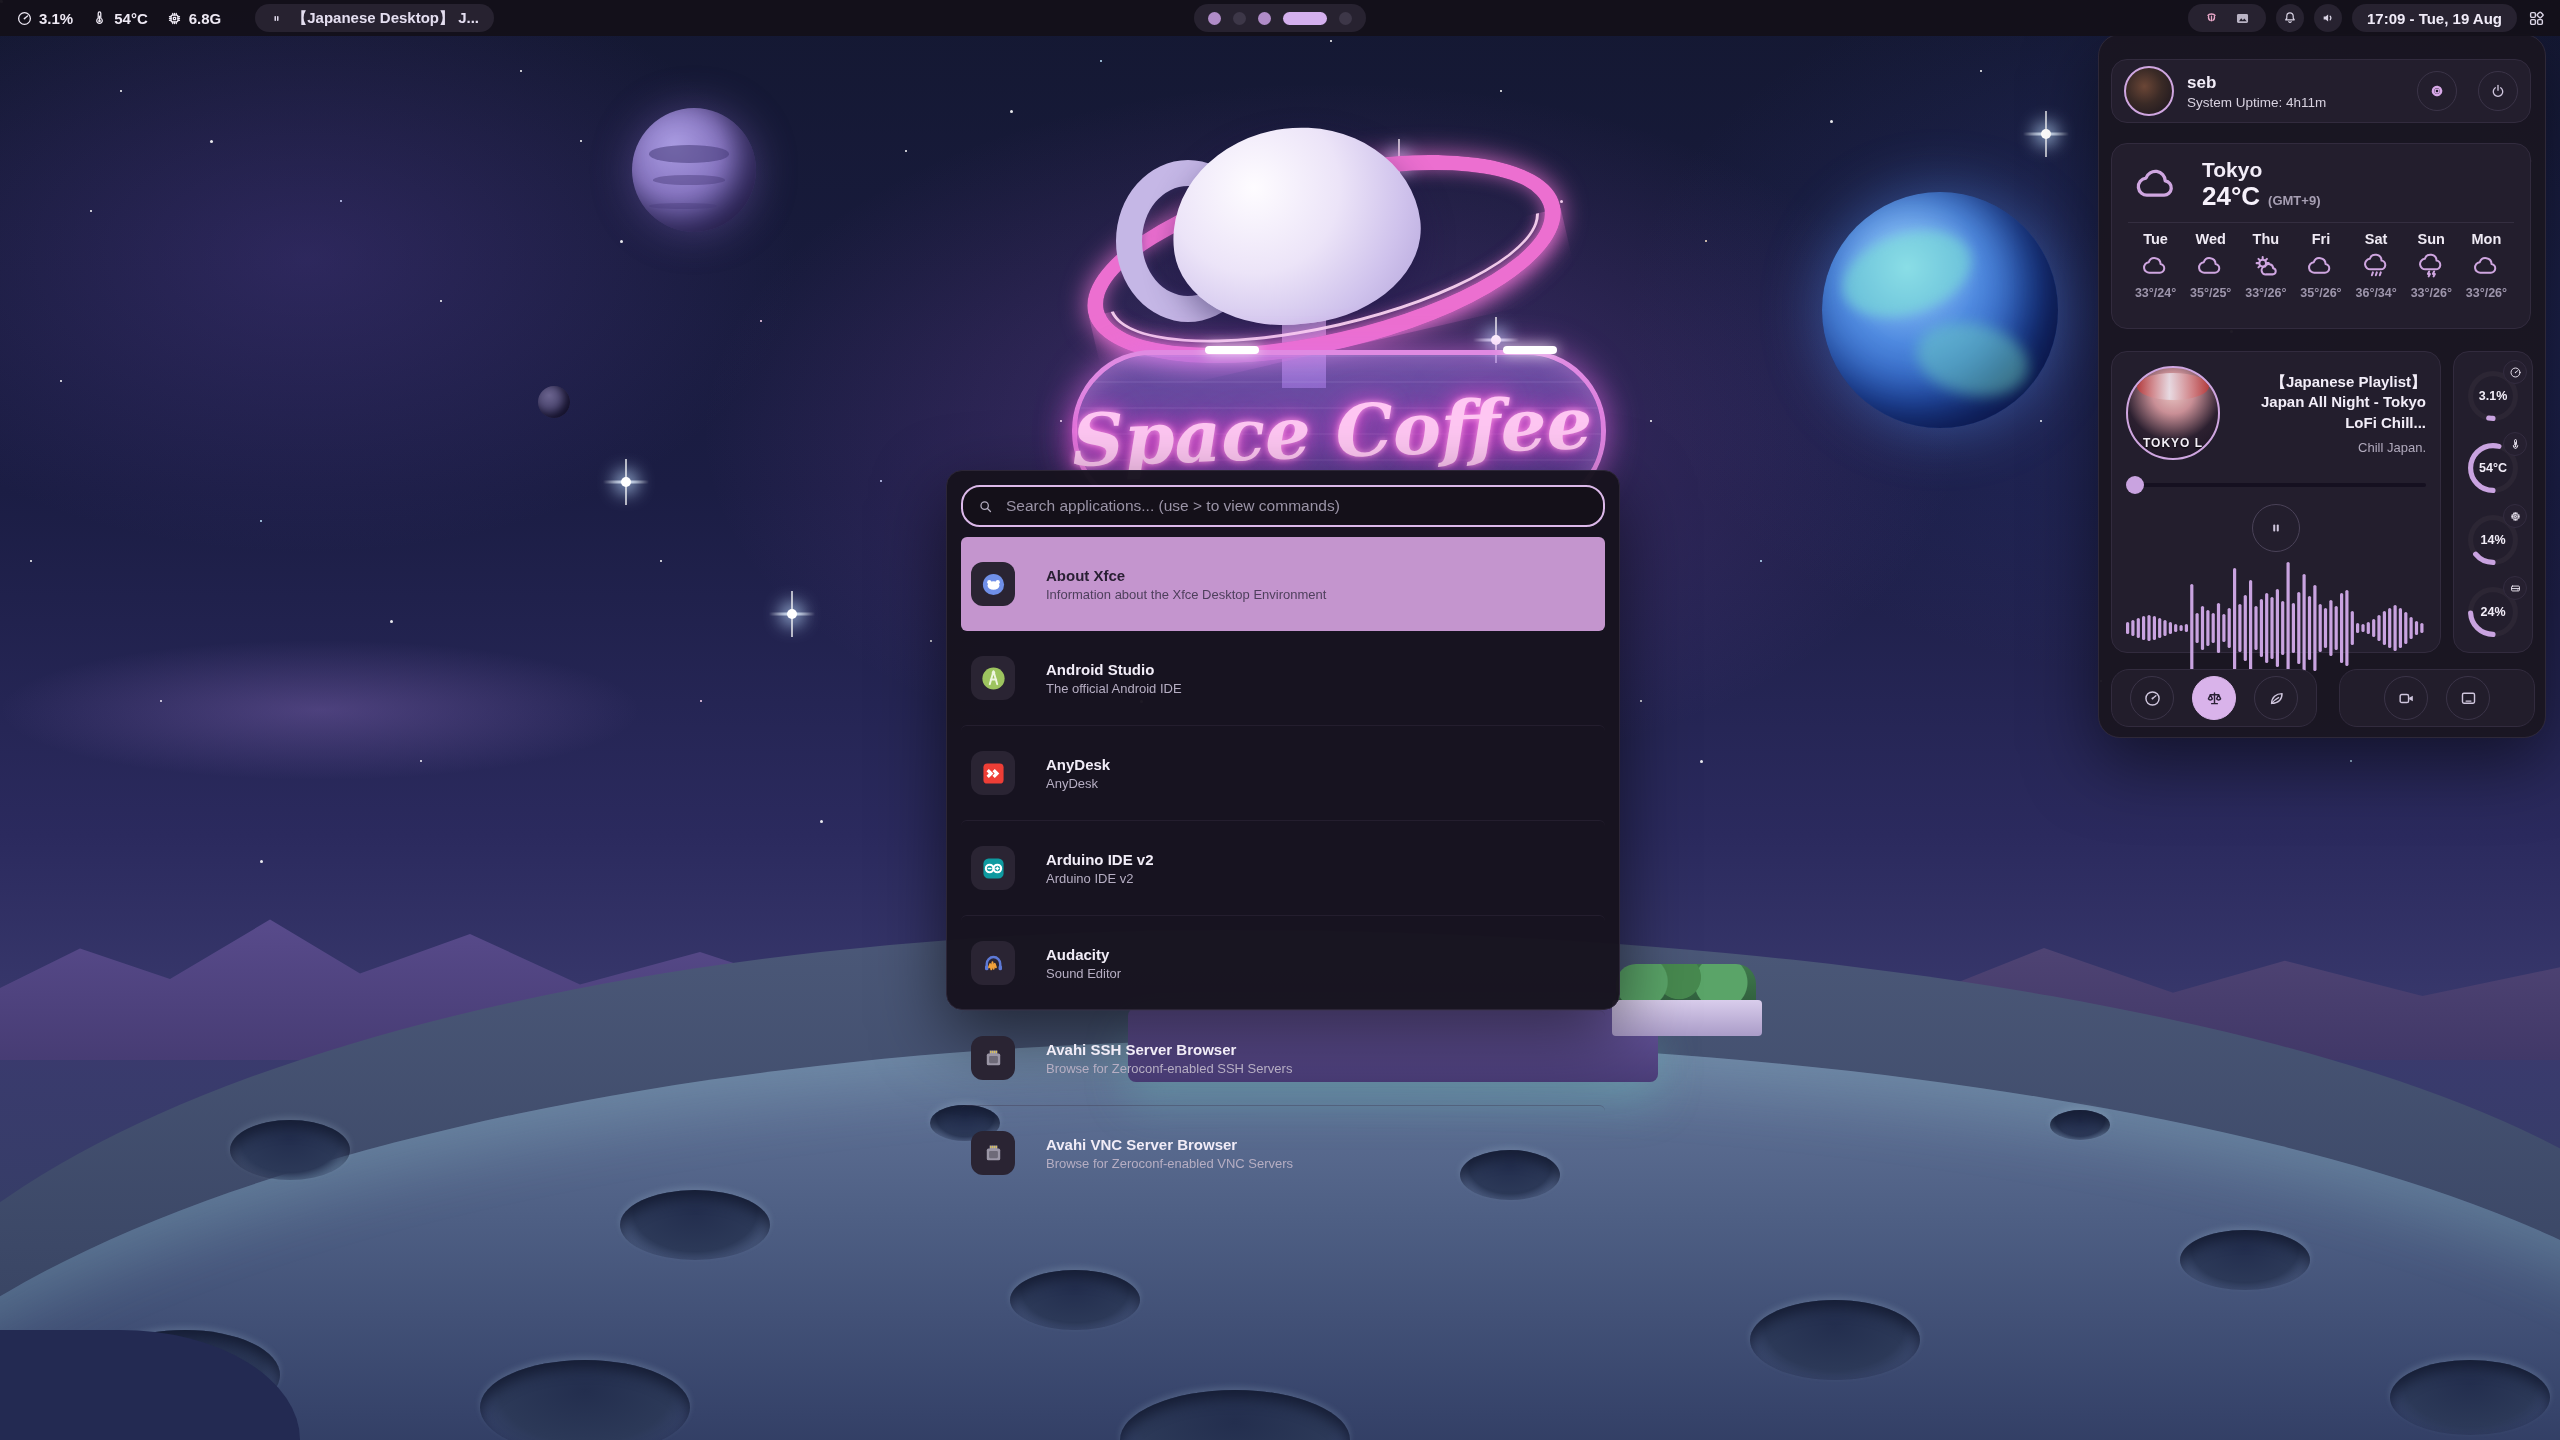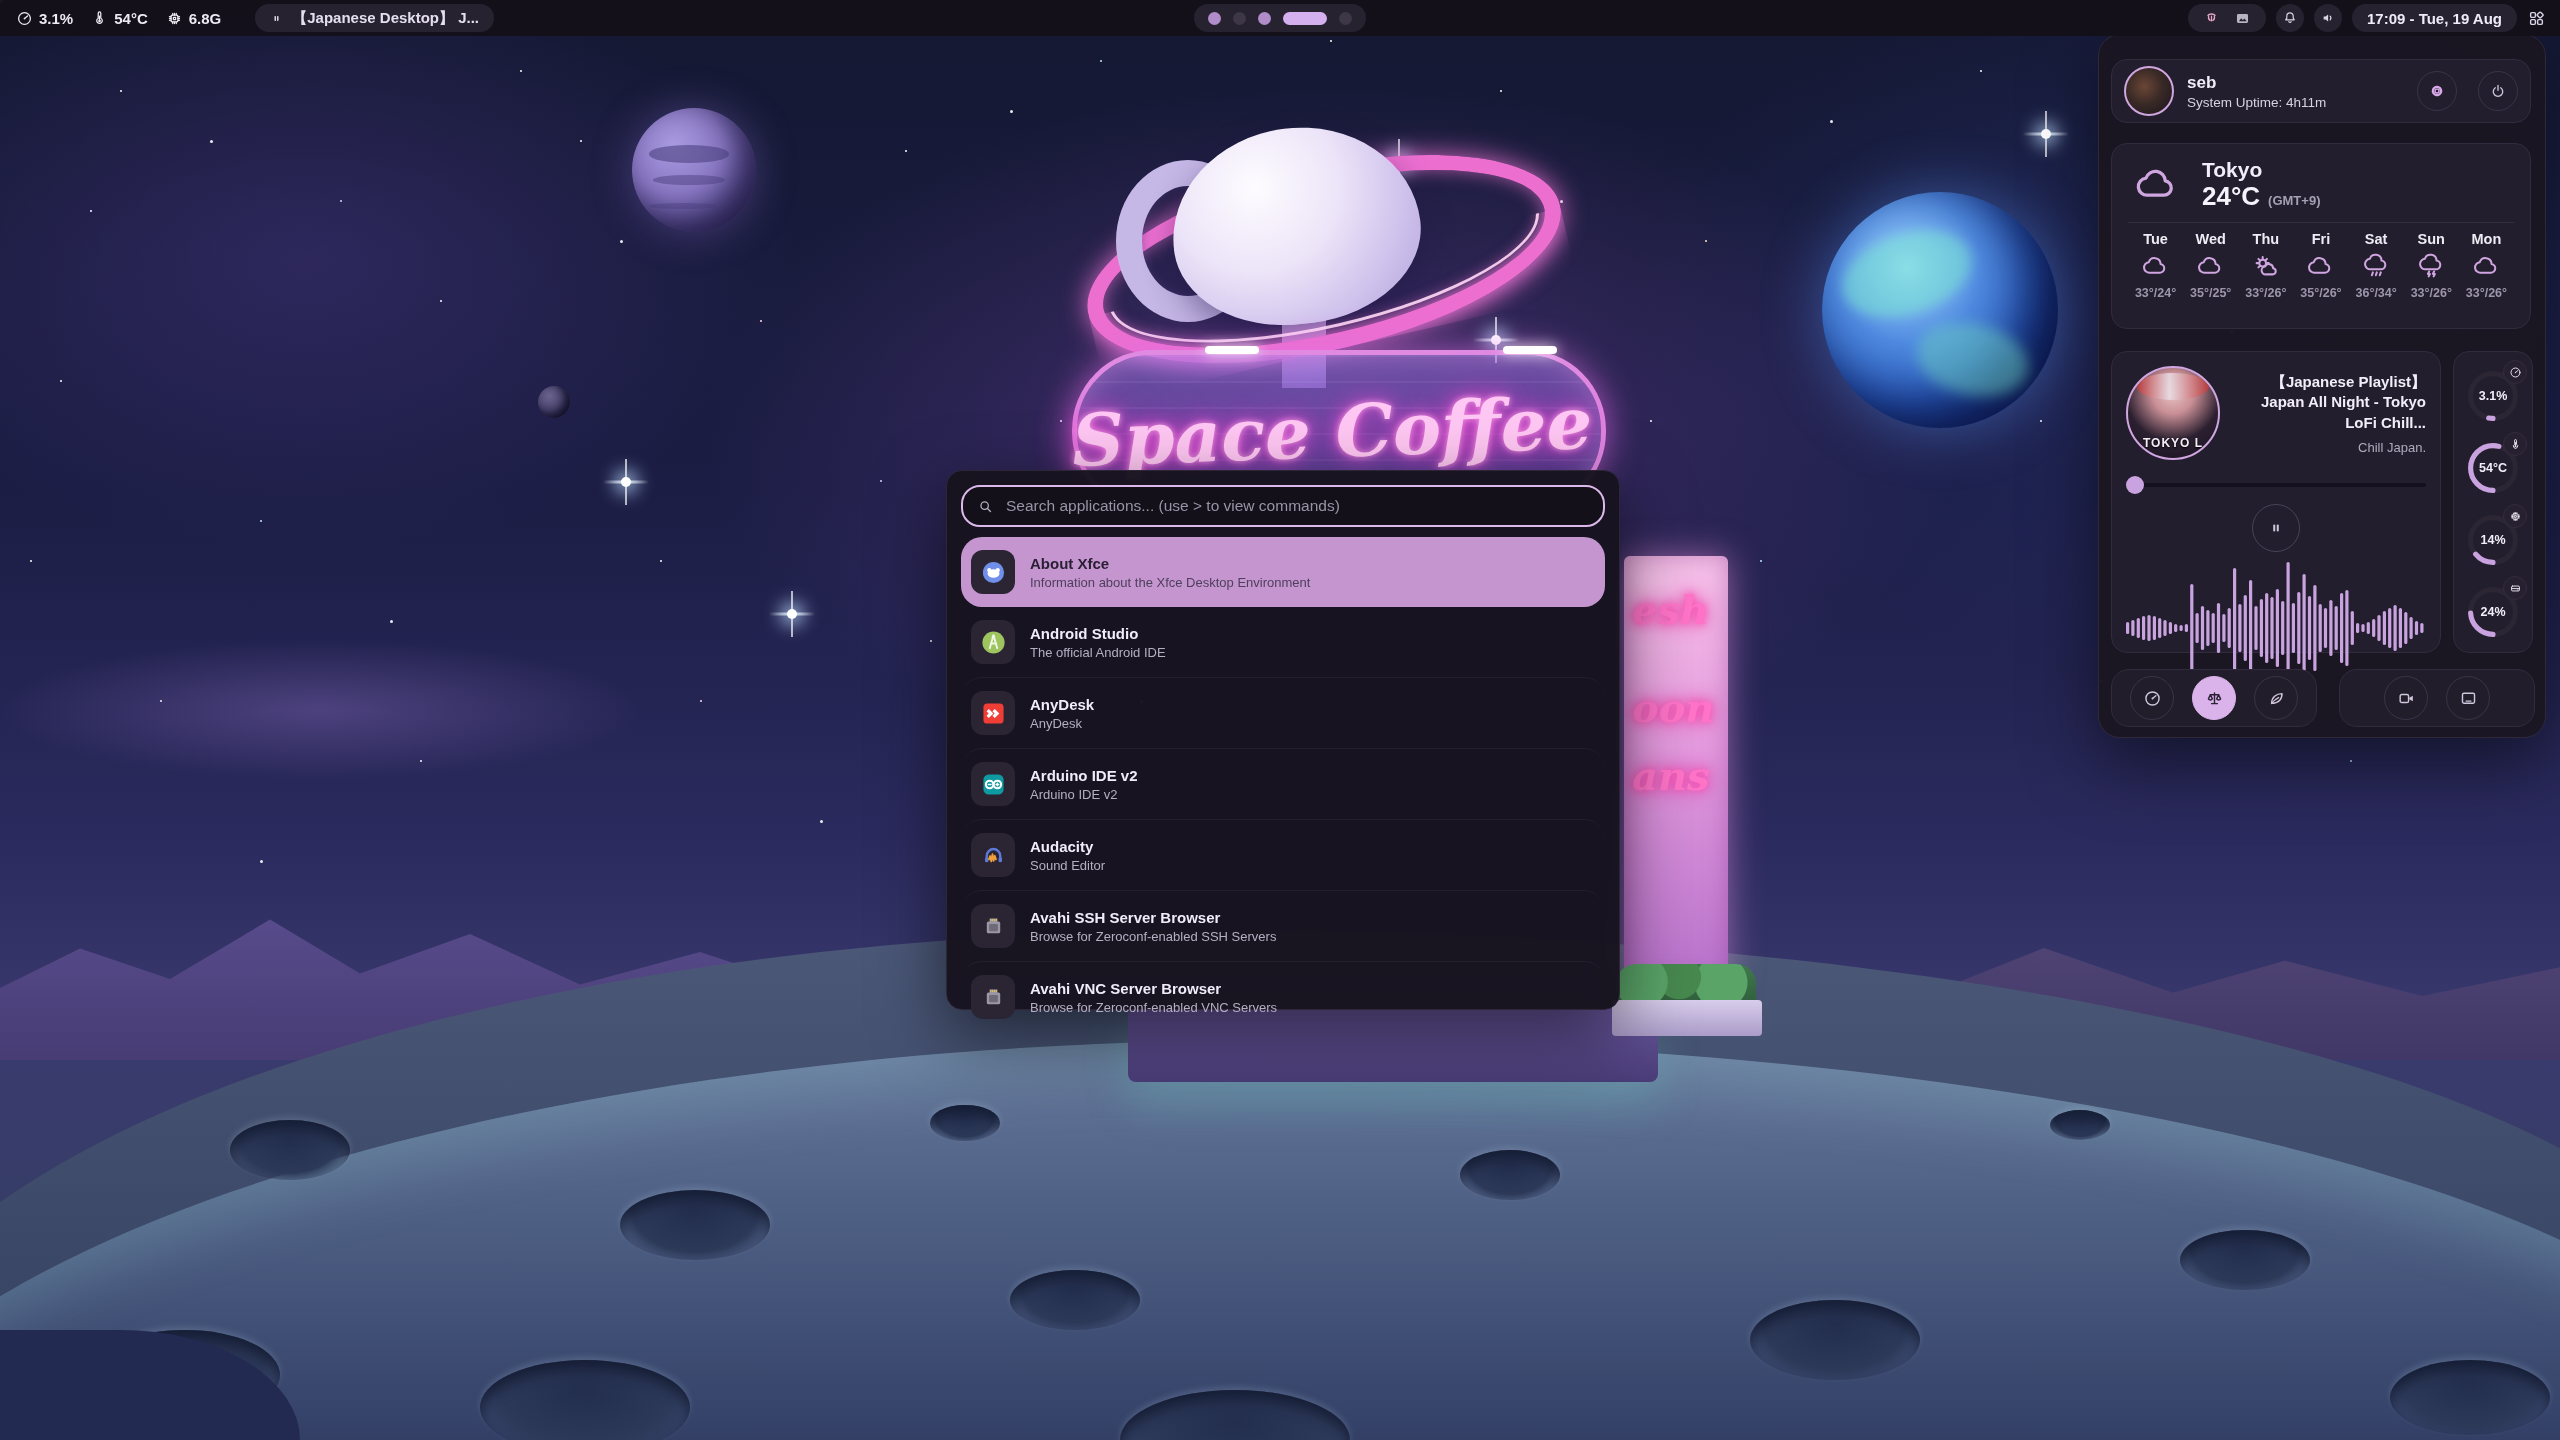--- a/index.html
+++ b/index.html
@@ -122,21 +122,21 @@
   
   .launcher{position:absolute;left:946px;top:470px;width:672px;height:538px;border-radius:16px;
     background:rgba(23,19,30,.97);border:1px solid #2c2637;box-shadow:0 24px 70px rgba(0,0,0,.55);z-index:20;}
   .search-wrap{position:absolute;left:14px;top:14px;right:14px;height:38px;border-radius:19px;
     border:2px solid #dcb9ea;background:#141019;display:flex;align-items:center;padding:0 14px;gap:10px;}
   .search-wrap svg{width:17px;height:17px;color:#b4aec0;flex:none;}
   .search-input{flex:1;background:transparent;border:none;outline:none;color:#d8d2e2;font-size:15.5px;
     font-family:"Liberation Sans",sans-serif;}
   .search-input::placeholder{color:#9a93a6;}
   .app-list{position:absolute;left:14px;right:14px;top:66px;bottom:10px;display:flex;flex-direction:column;}
-  .app-item{display:flex;align-items:center;gap:15px;height:62px;flex:none;padding:4px 10px;border-radius:21px;cursor:pointer;}
+  .app-item{display:flex;align-items:center;gap:31px;height:62px;flex:none;padding:16px 10px;border-radius:6px;cursor:pointer;}
   .app-item + .app-item{border-top:1px solid rgba(60,52,74,.35);}
   .app-item.selected{background:#c495ce;border-top:none;}
   .app-item.selected + .app-item{border-top:none;}
   .app-ic{width:44px;height:44px;border-radius:12px;background:#2a2433;display:flex;align-items:center;justify-content:center;flex:none;}
   .app-ic svg{width:31px;height:31px;}
   .app-txt{display:flex;flex-direction:column;gap:3px;min-width:0;}
   .app-title{font-size:15px;font-weight:700;color:#f1ecf7;}
   .app-desc{font-size:13px;color:#b6aec3;}
   .app-item.selected .app-title{color:#291f33;}
   .app-item.selected .app-desc{color:#4e3f5c;}
@@ -249,25 +249,20 @@
     <div class="crater" style="left:1460px;top:1150px;width:100px;height:50px"></div>
     <div class="crater" style="left:1750px;top:1300px;width:170px;height:80px"></div>
     <div class="crater" style="left:2180px;top:1230px;width:130px;height:60px"></div>
     <div class="crater" style="left:2390px;top:1360px;width:160px;height:75px"></div>
     <div class="crater" style="left:1120px;top:1390px;width:230px;height:100px"></div>
     <div class="crater" style="left:930px;top:1105px;width:70px;height:36px"></div>
     <div class="crater" style="left:2050px;top:1110px;width:60px;height:30px"></div>
     <div class="corner-dark"></div>
 
     <div class="platform"></div>
-    <div class="shop-window">
-      <span class="win-word" style="top:30px">esh</span>
-      <span class="win-word" style="top:128px">oon</span>
-      <span class="win-word" style="top:196px">ans</span>
-    </div>
     <div class="hedge"></div>
     <div class="planter"></div>
     <div class="cup-pedestal"></div>
     <div class="cup-ring-back"></div>
     <div class="cup-handle"></div>
     <div class="cup-body"></div>
     <div class="cup-ring-front"></div>
     <div class="sign">
       <span class="sign-text">Space Coffee</span>
       <svg class="sign-cup" width="54" height="54" viewBox="0 0 24 24" fill="none" stroke="currentColor" stroke-width="1.7" stroke-linecap="round">

